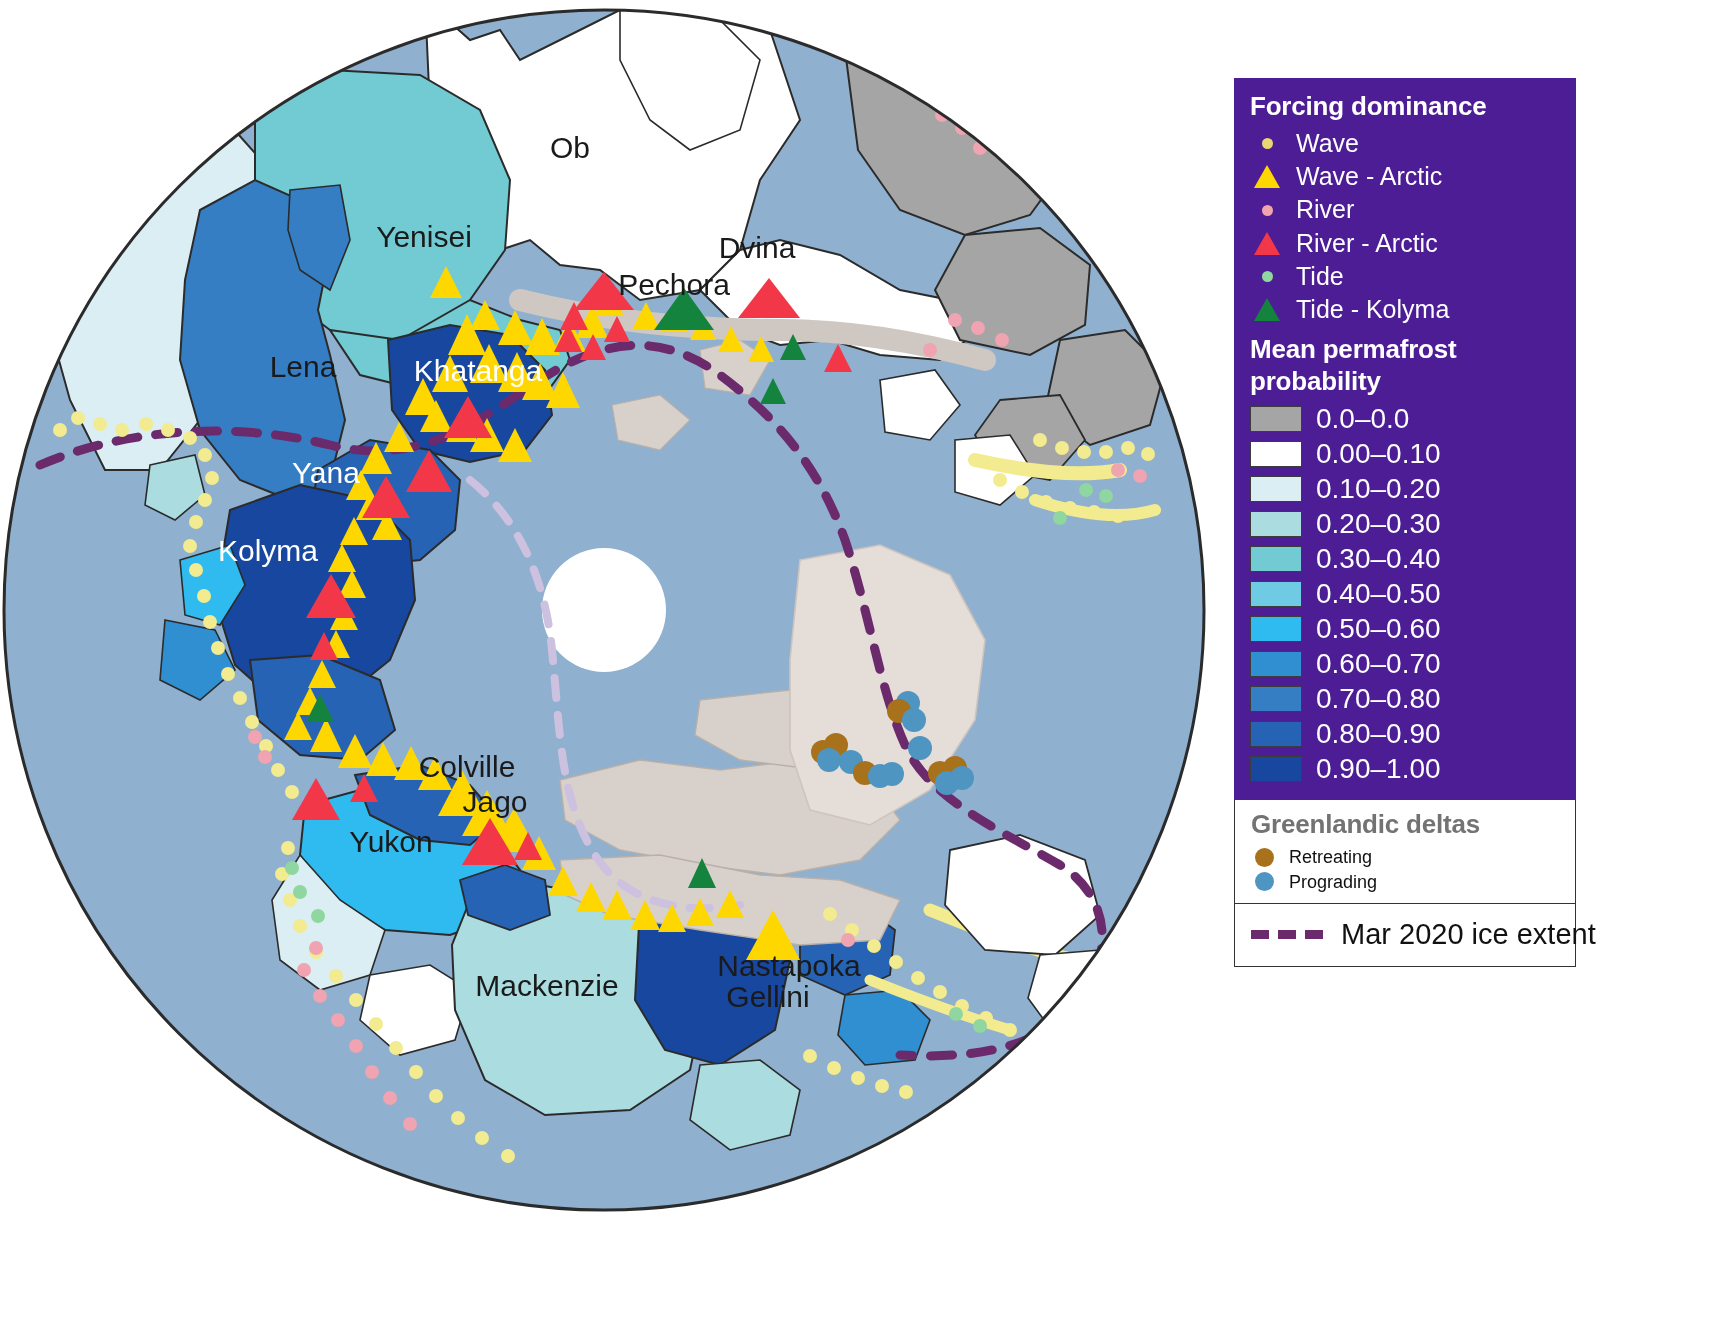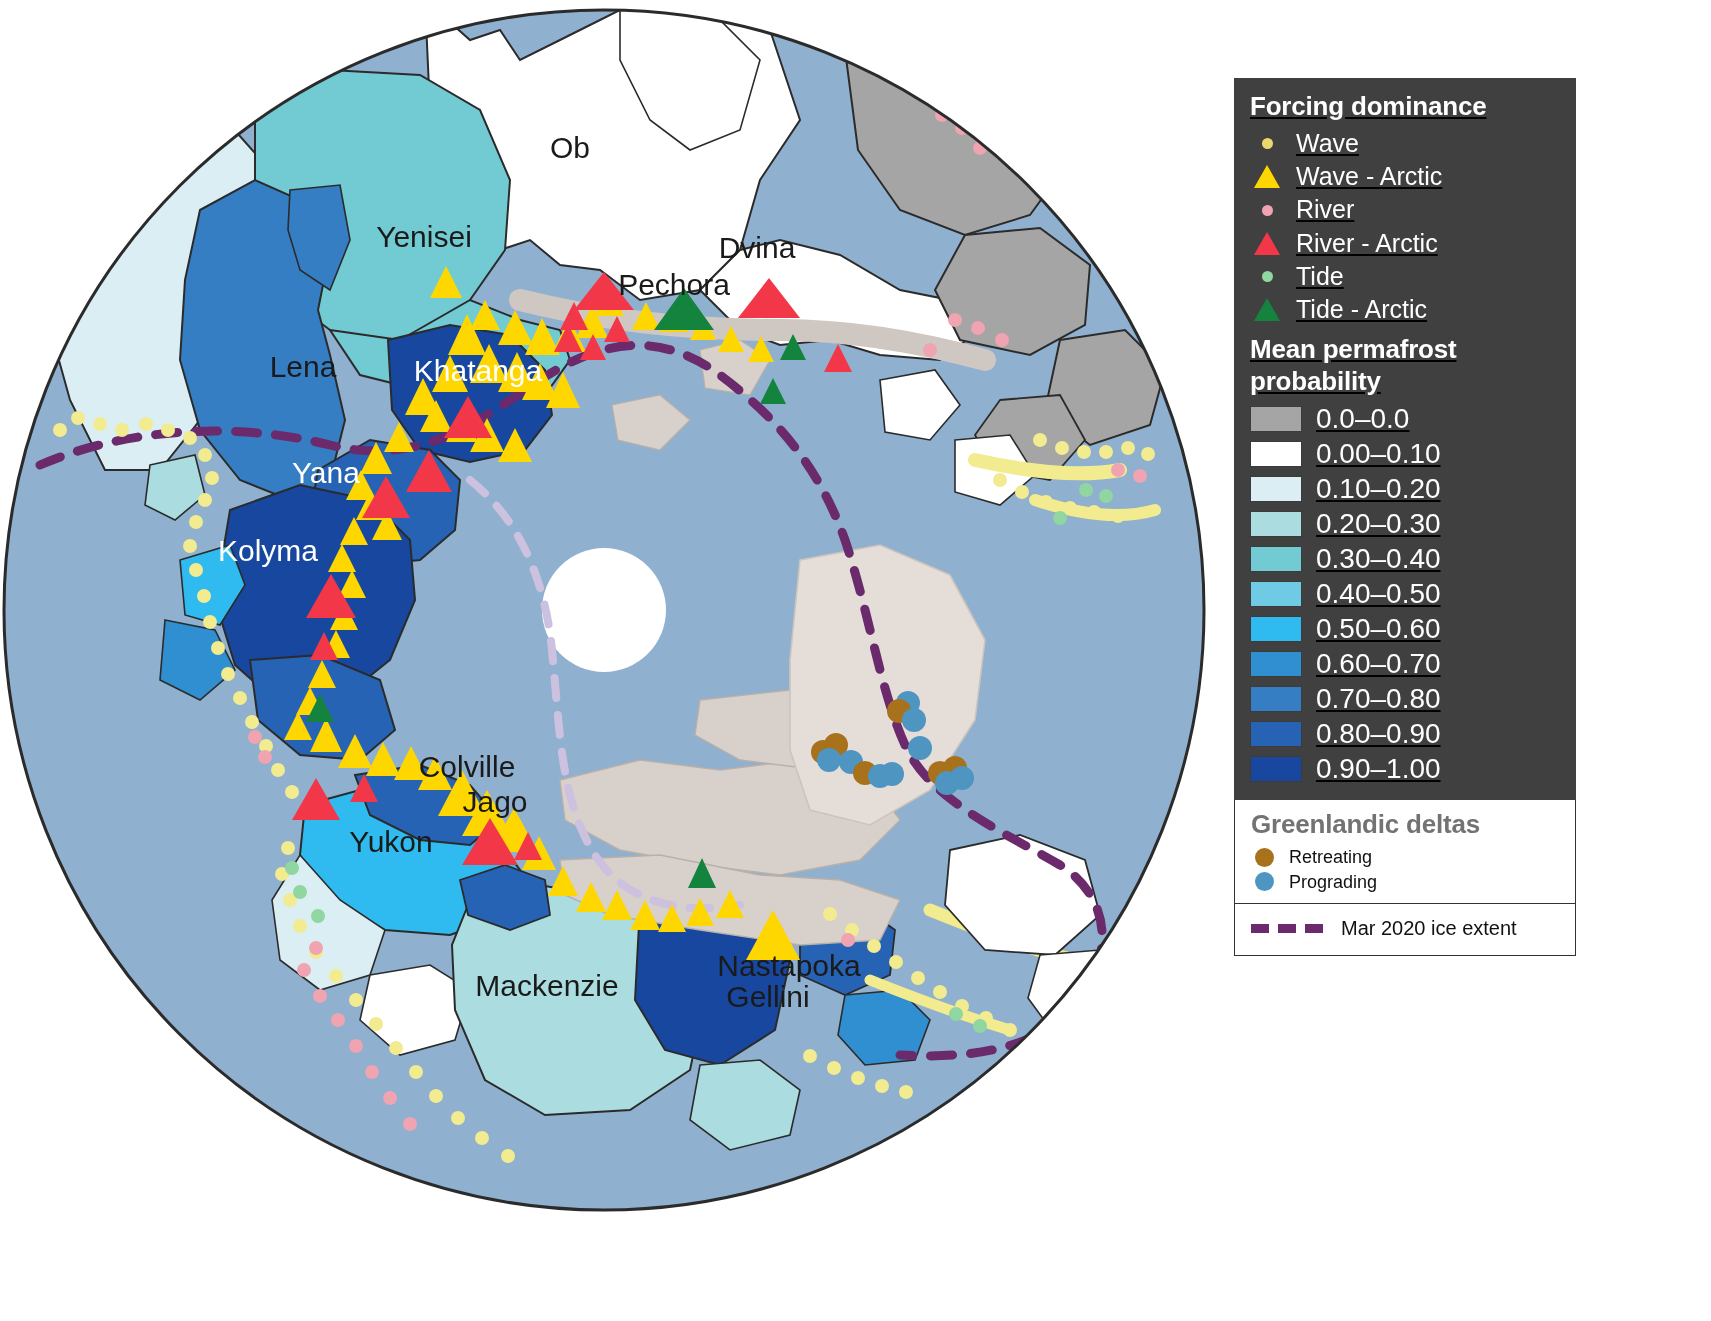--- a/index.html
+++ b/index.html
@@ -10,21 +10,21 @@
   #map-wrap{position:absolute;left:0;top:0;width:1225px;height:1321px;overflow:hidden;}
   #map-svg{position:absolute;left:0;top:0;}
 
   .map-label{font-family:"Liberation Sans","DejaVu Sans",sans-serif;
              font-size:30px;fill:#1a1a1a;paint-order:stroke;}
   .map-label.light{fill:#ffffff;}
 
   
   #legend{position:absolute;left:1234px;top:78px;width:342px;}
 
-  .leg-dark{background:#404040;padding:14px 16px 12px 16px;text-decoration:underline;}
+  .leg-dark{background:#4c1d95;padding:14px 16px 12px 16px;}
   .leg-title{color:#ffffff;font-weight:bold;font-size:26px;line-height:1.15;
              margin:0 0 6px 0;letter-spacing:-0.2px;}
   .leg-title.sub{margin-top:10px;}
   .leg-row{display:flex;align-items:center;gap:12px;margin:2px 0;}
   .leg-row .lbl{color:#ffffff;font-size:25px;line-height:1.25;white-space:nowrap;}
 
   .sym{width:34px;display:flex;align-items:center;justify-content:center;flex:0 0 34px;}
 
   .dot-sm{border-radius:50%;}
   .tri{width:0;height:0;border-left:13px solid transparent;border-right:13px solid transparent;}
@@ -33,21 +33,21 @@
   .sw-row{display:flex;align-items:center;gap:14px;margin:3px 0;}
   .sw-row .lbl{color:#ffffff;font-size:28px;}
 
   .leg-light{background:#ffffff;border-left:1.5px solid #333;border-right:1.5px solid #333;
              padding:10px 16px 8px 16px;}
   .leg-light .leg-title{color:#737373;}
   .leg-light .lbl{color:#111111;font-size:18px;}
 
   .leg-lines{background:#ffffff;border:1.5px solid #333;border-top:1.5px solid #333;
              padding:10px 16px 12px 16px;}
-  .leg-lines .lbl{color:#111111;font-size:20px;white-space:nowrap;}
+  .leg-lines .lbl{color:#111111;font-size:29px;white-space:nowrap;}
   .dashline{flex:0 0 72px;width:72px;height:0;display:block;}
 </style>
 </head>
 <body>
 
 <div id="map-wrap">
 <svg id="map-svg" width="1225" height="1321" viewBox="0 0 1225 1321">
   <defs>
     <clipPath id="globeClip">
           <circle cx="604" cy="610" r="600"></circle>
@@ -427,21 +427,21 @@
       <span class="sym">
         <span class="dot-sm" style="width:11px;height:11px;background:#8fd6a0;display:block;"></span>
       </span>
       <span class="lbl">Tide</span>
     </div>
 
     <div class="leg-row">
       <span class="sym">
         <span class="tri" style="border-bottom:23px solid #14833e;display:block;"></span>
       </span>
-      <span class="lbl">Tide - Arctic</span>
+      <span class="lbl">Tide - Kolyma</span>
     </div>
 
     <div class="leg-title sub">Mean permafrost</div>
     <div class="leg-title" style="margin-top:-4px;">probability</div>
 
     <div class="sw-row">
       <span class="sw" style="background:#a5a5a5;"></span>
       <span class="lbl">0.0–0.0</span>
     </div>
     <div class="sw-row">

